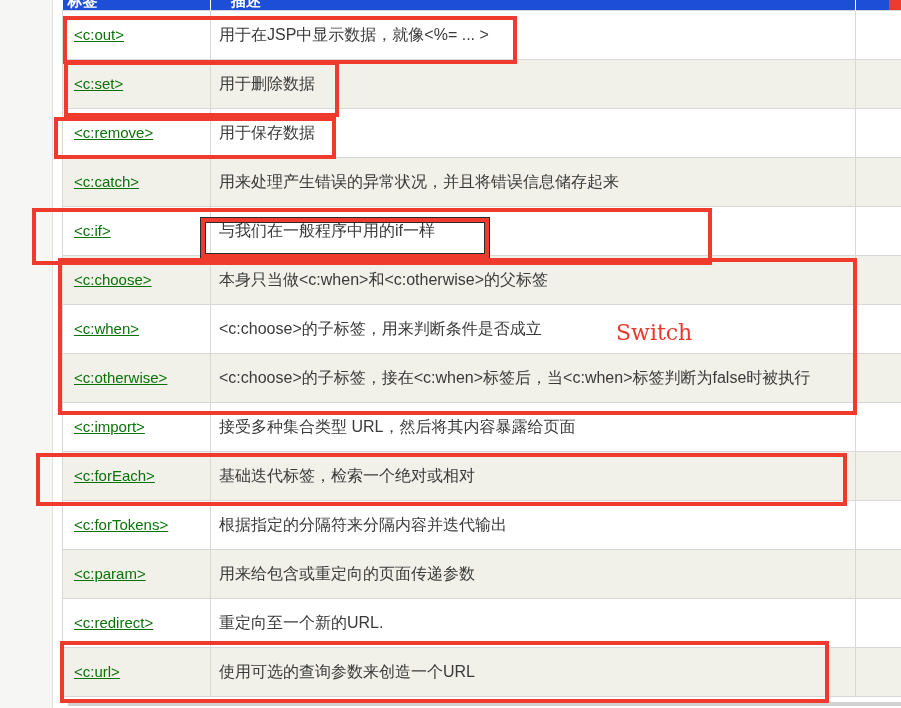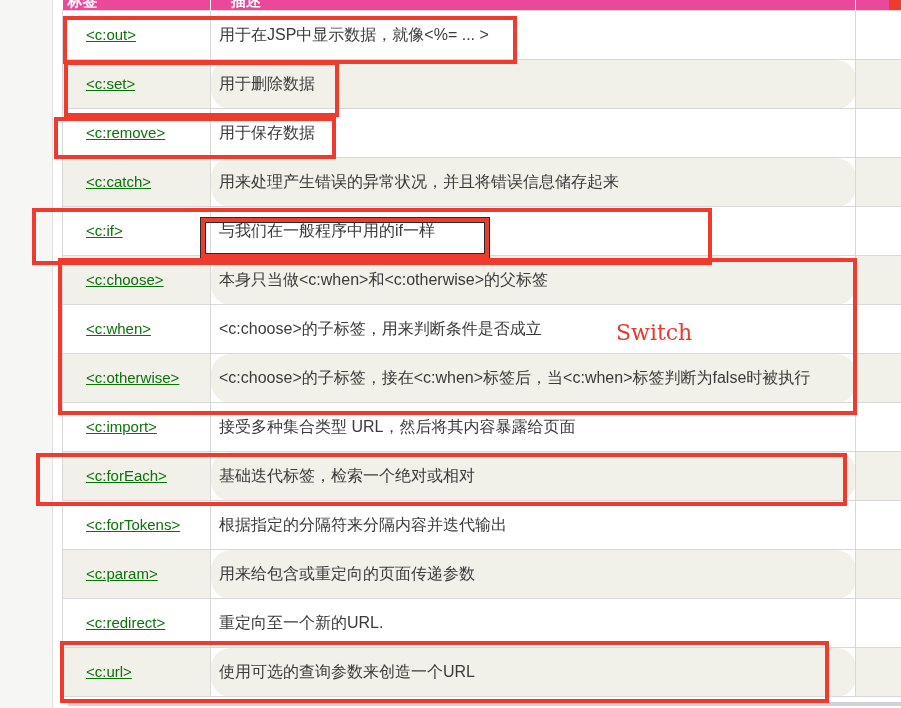--- a/index.html
+++ b/index.html
@@ -11,34 +11,34 @@
   .left-margin{
     position:absolute;left:0;top:0;width:52px;height:708px;
     background:#f6f6f4;border-right:1px solid #e1e1df;
   }
   table.jstl{
     position:absolute;left:62px;top:0;
     border-collapse:collapse;table-layout:fixed;width:850px;
   }
   col.c1{width:148px;} col.c2{width:645px;} col.c3{width:57px;}
   thead th{
-    background:#ec4899;color:#ffffff;font-weight:bold;font-size:15px;
+    background:#1d4ed8;color:#ffffff;font-weight:bold;font-size:15px;
     text-align:left;padding:0;height:10px;overflow:hidden;vertical-align:top;
   }
   thead th .hdr{display:block;margin-top:-8px;line-height:18px;}
   thead th.h1 .hdr{padding-left:5px;}
   thead th.h2 .hdr{padding-left:8px;}
   thead th.h2,thead th.h3{border-left:1px solid rgba(255,255,255,0.55);padding-left:12px;}
   tbody td{
     border:1px solid #d8d8d8;height:48px;vertical-align:middle;
     font-size:16px;color:#3a3a3a;padding:0;
   }
   tbody tr:nth-child(even) td{background:#f1f0e9;}
-  tbody td.c1{padding-left:23px;margin-left:32px;}
-  tbody td.c2{padding-left:8px;border-radius:20px;}
+  tbody td.c1{padding-left:11px;margin-left:32px;}
+  tbody td.c2{padding-left:8px;}
   a.taglink{color:#0a7209;text-decoration:underline;font-size:15px;cursor:pointer;}
   .redbox{
     position:absolute;border:4px solid #ef3a2e;z-index:5;pointer-events:none;
     background:transparent;
   }
   .redbox.inner{
     outline:1px solid #2a2a2a;
     box-shadow:inset 0 0 0 1px #2a2a2a;
   }
   .switch-label{

